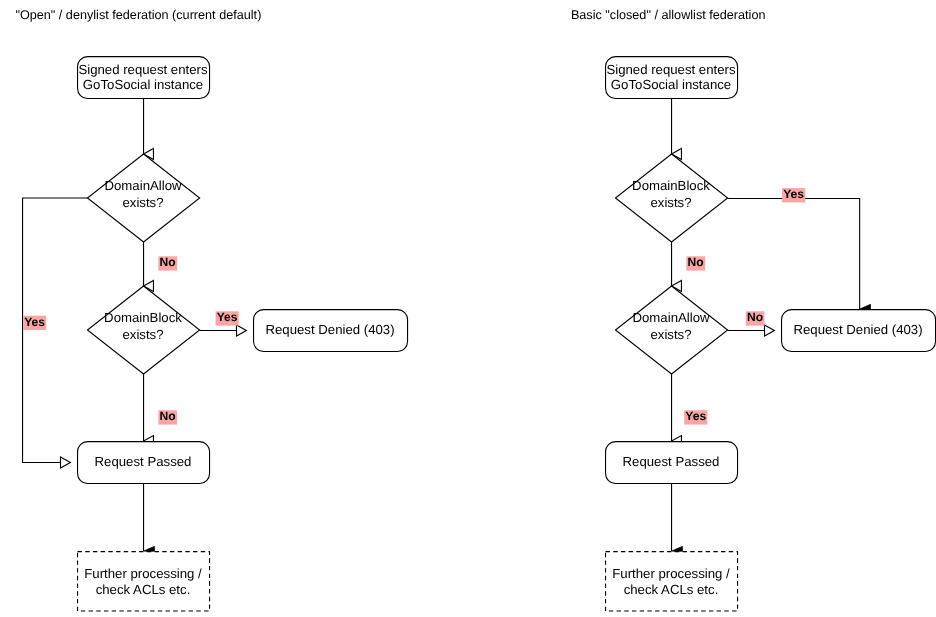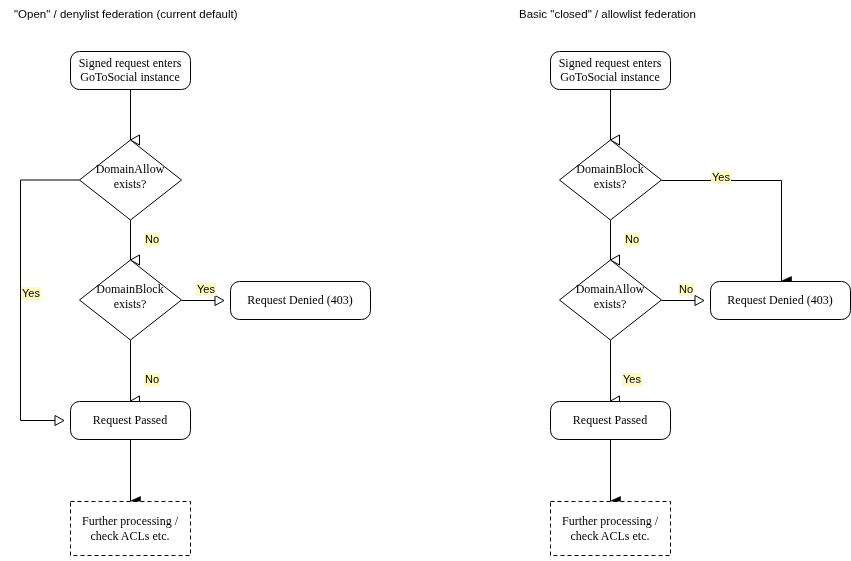--- a/index.html
+++ b/index.html
@@ -38,32 +38,33 @@
     white-space: nowrap;
     font-family: "Liberation Sans", sans-serif;
   }
   .node-label {
     position: absolute;
     font-size: 12px;
     line-height: 14.5px;
     text-align: center;
     color: #000000;
     white-space: nowrap;
-    font-family: Liberation Serif, serif;
+    font-family: Liberation Sans, sans-serif;
     pointer-events: none;
   }
   .edge-label {
     position: absolute;
     font-size: 11px;
     line-height: 13px;
     color: #000000;
     white-space: nowrap;
-    background: #fef9c3;
+    background: #fca5a5;
     padding: 0 1px;
     font-family: "Liberation Sans", sans-serif;
+    font-weight: bold;
   }
 </style>
 </head>
 <body>
 
 <div id="diagram-root">
 
   <svg class="flow-svg" viewBox="0 0 851 561">
     <defs>
       <marker id="openArrowDown" markerWidth="12" markerHeight="12" refX="6" refY="10" orient="auto" markerUnits="userSpaceOnUse">

